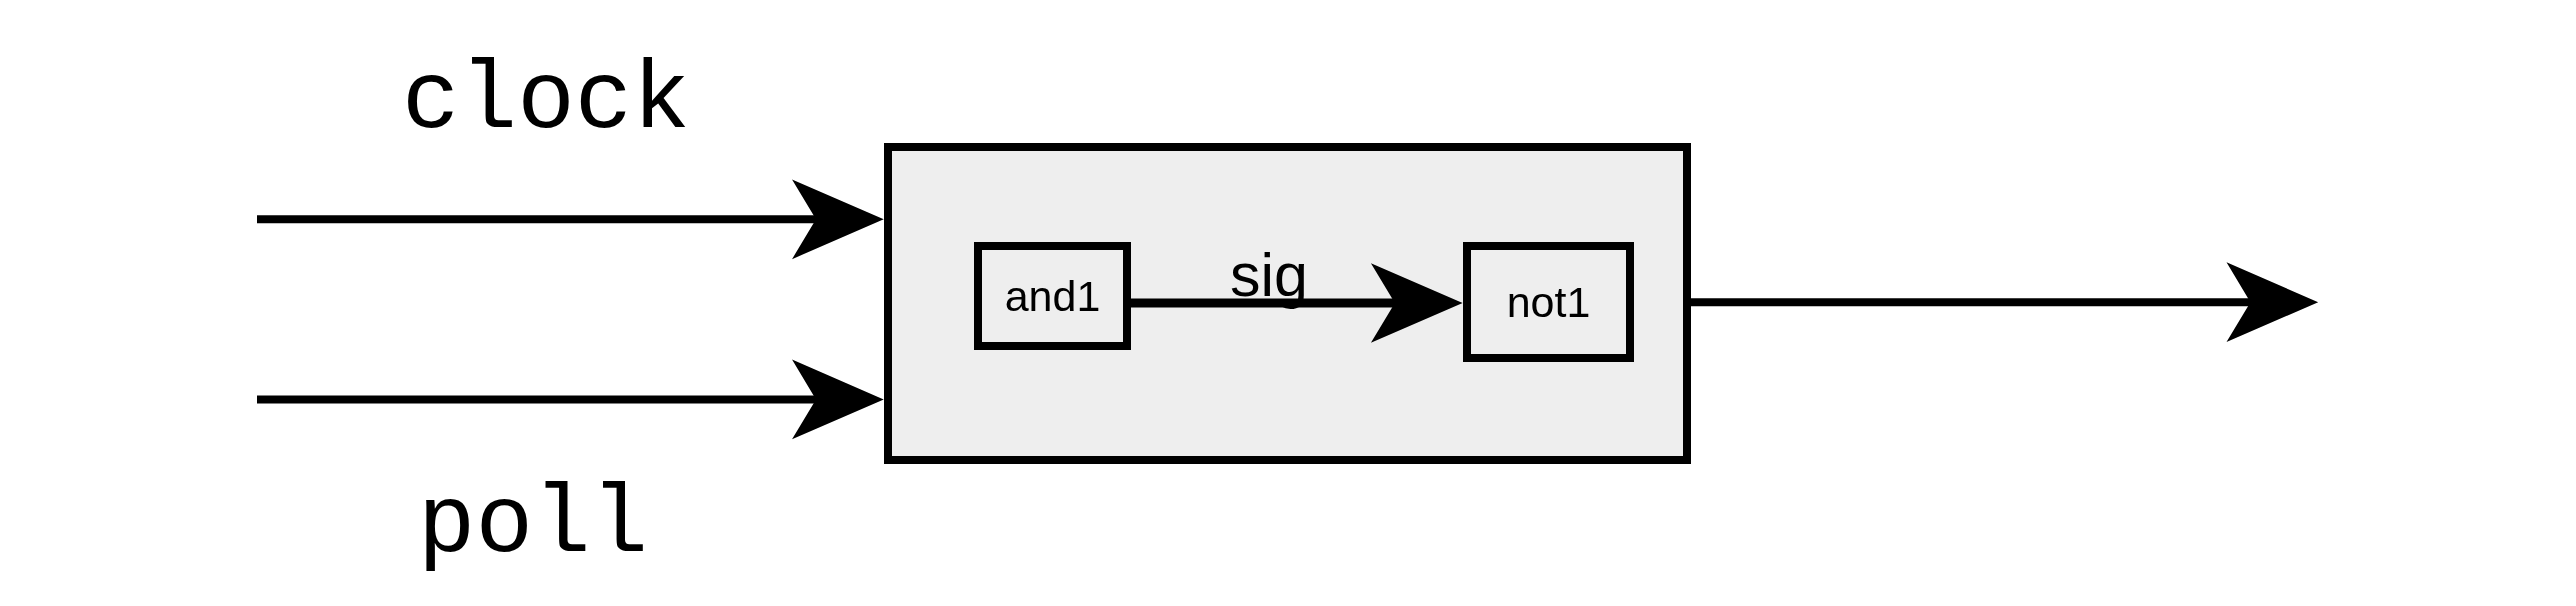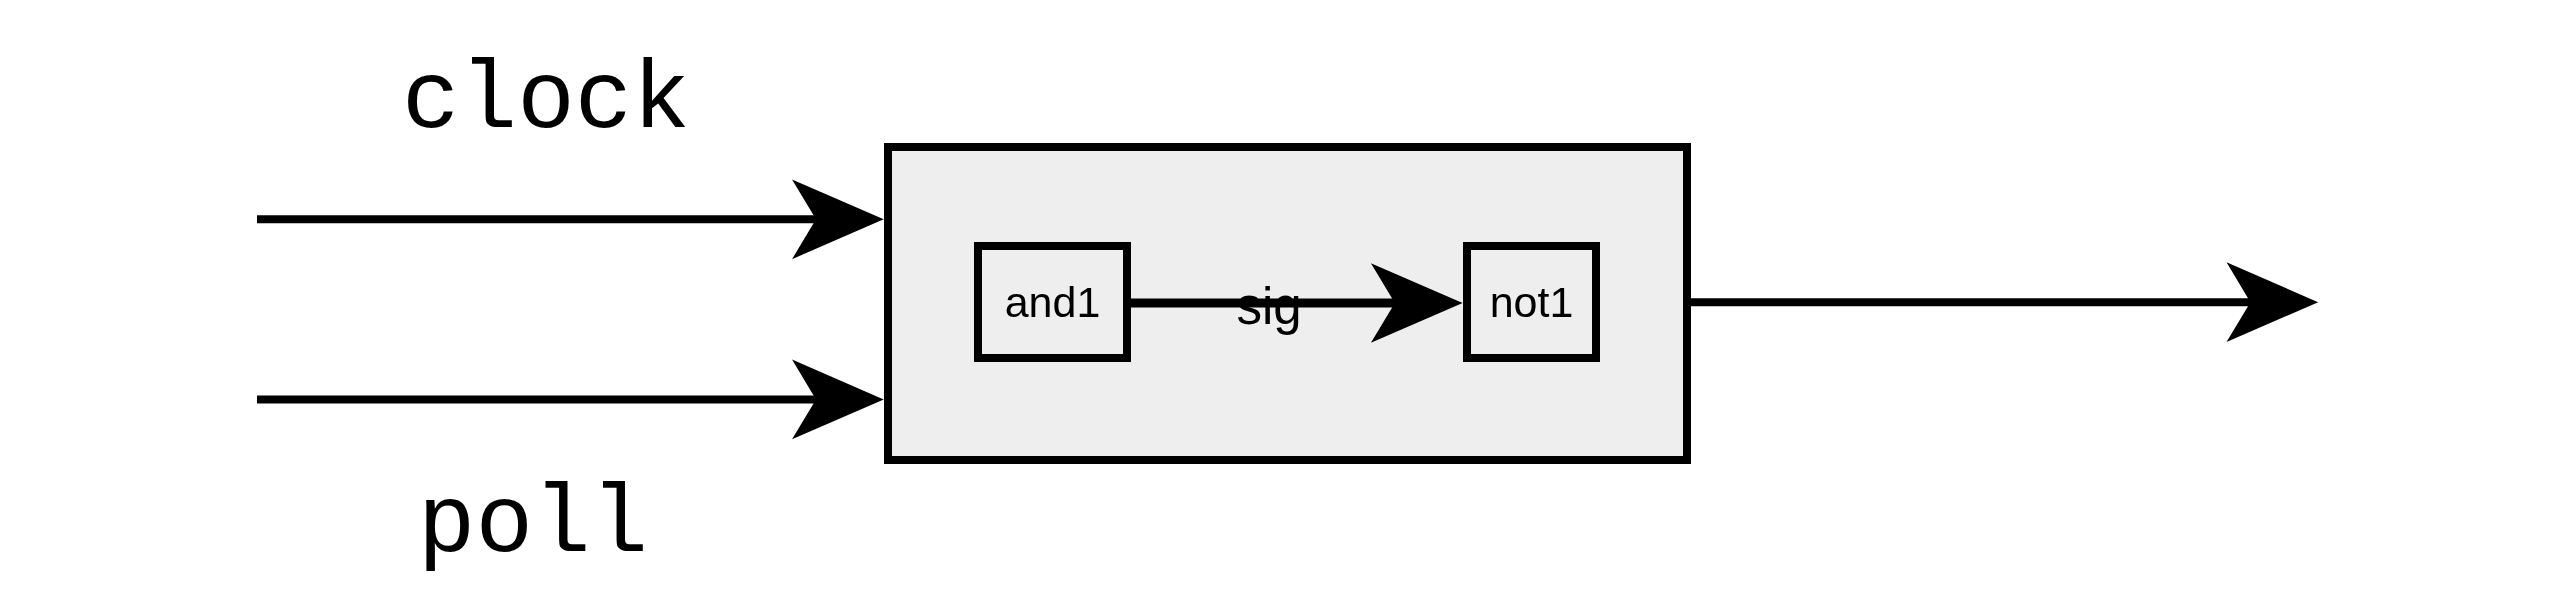--- a/index.html
+++ b/index.html
@@ -39,26 +39,26 @@
     border: 8px solid #000000;
     background: #eeeeee;
     display: flex;
     align-items: center;
     justify-content: center;
   }
   .node-box.and1 {
     left: 974px;
     top: 242px;
     width: 157px;
-    height: 120px;
+    height: 108px;
   }
   .node-box.not1 {
     left: 1463px;
     top: 242px;
-    width: 137px;
+    width: 171px;
     height: 120px;
   }
   .node-label {
     font-size: 43px;
     line-height: 1;
     white-space: nowrap;
   }
   .io-label {
     position: absolute;
     font-size: 96px;
@@ -67,25 +67,24 @@
     transform: translate(-50%, -50%);
     font-family: Liberation Mono, monospace;
   }
   .io-label.clock { left: 546px;  top: 102px; }
   .io-label.poll  { left: 533px;  top: 526px; }
   .io-label.value { left: 1979px; top: 414px; }
   .signal-label {
     position: absolute;
     left: 1269px;
     top: 275px;
-    font-size: 51px;
+    font-size: 61px;
     line-height: 1;
     white-space: nowrap;
     transform: translate(-50%, -50%);
-    margin-top: 31px;
   }
 </style>
 </head>
 <body>
 
 <div class="canvas">
 
   <div class="module-box"></div>
 
   <svg class="arrows-layer" width="2576" height="606" viewBox="0 0 3230 760" xmlns="http://www.w3.org/2000/svg">

